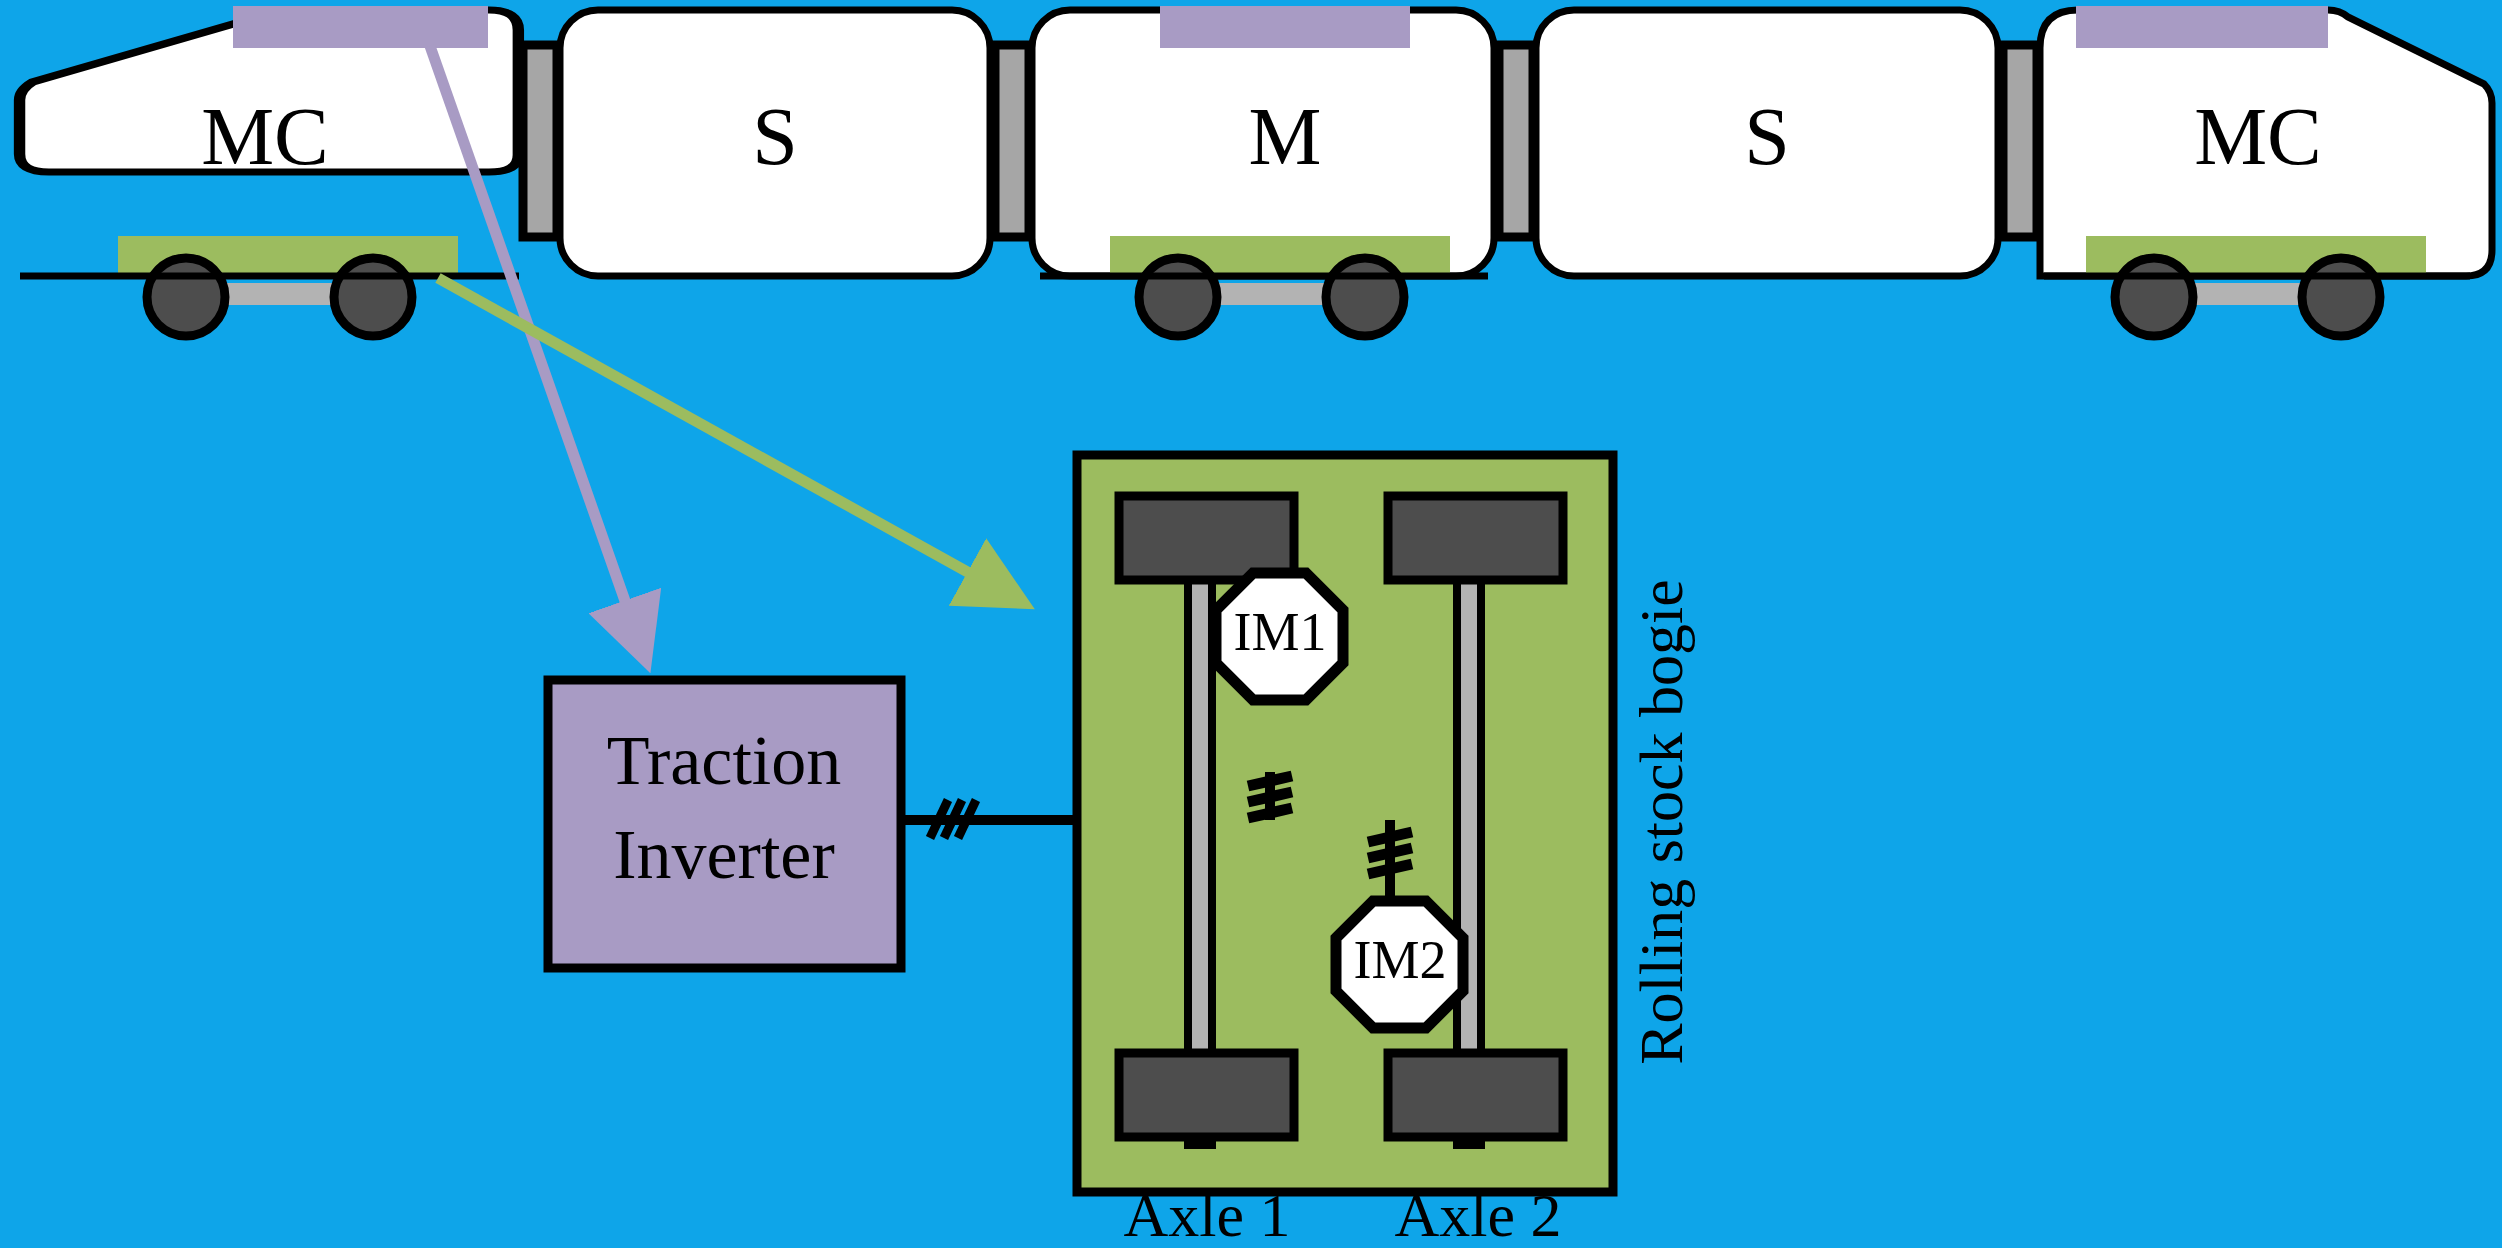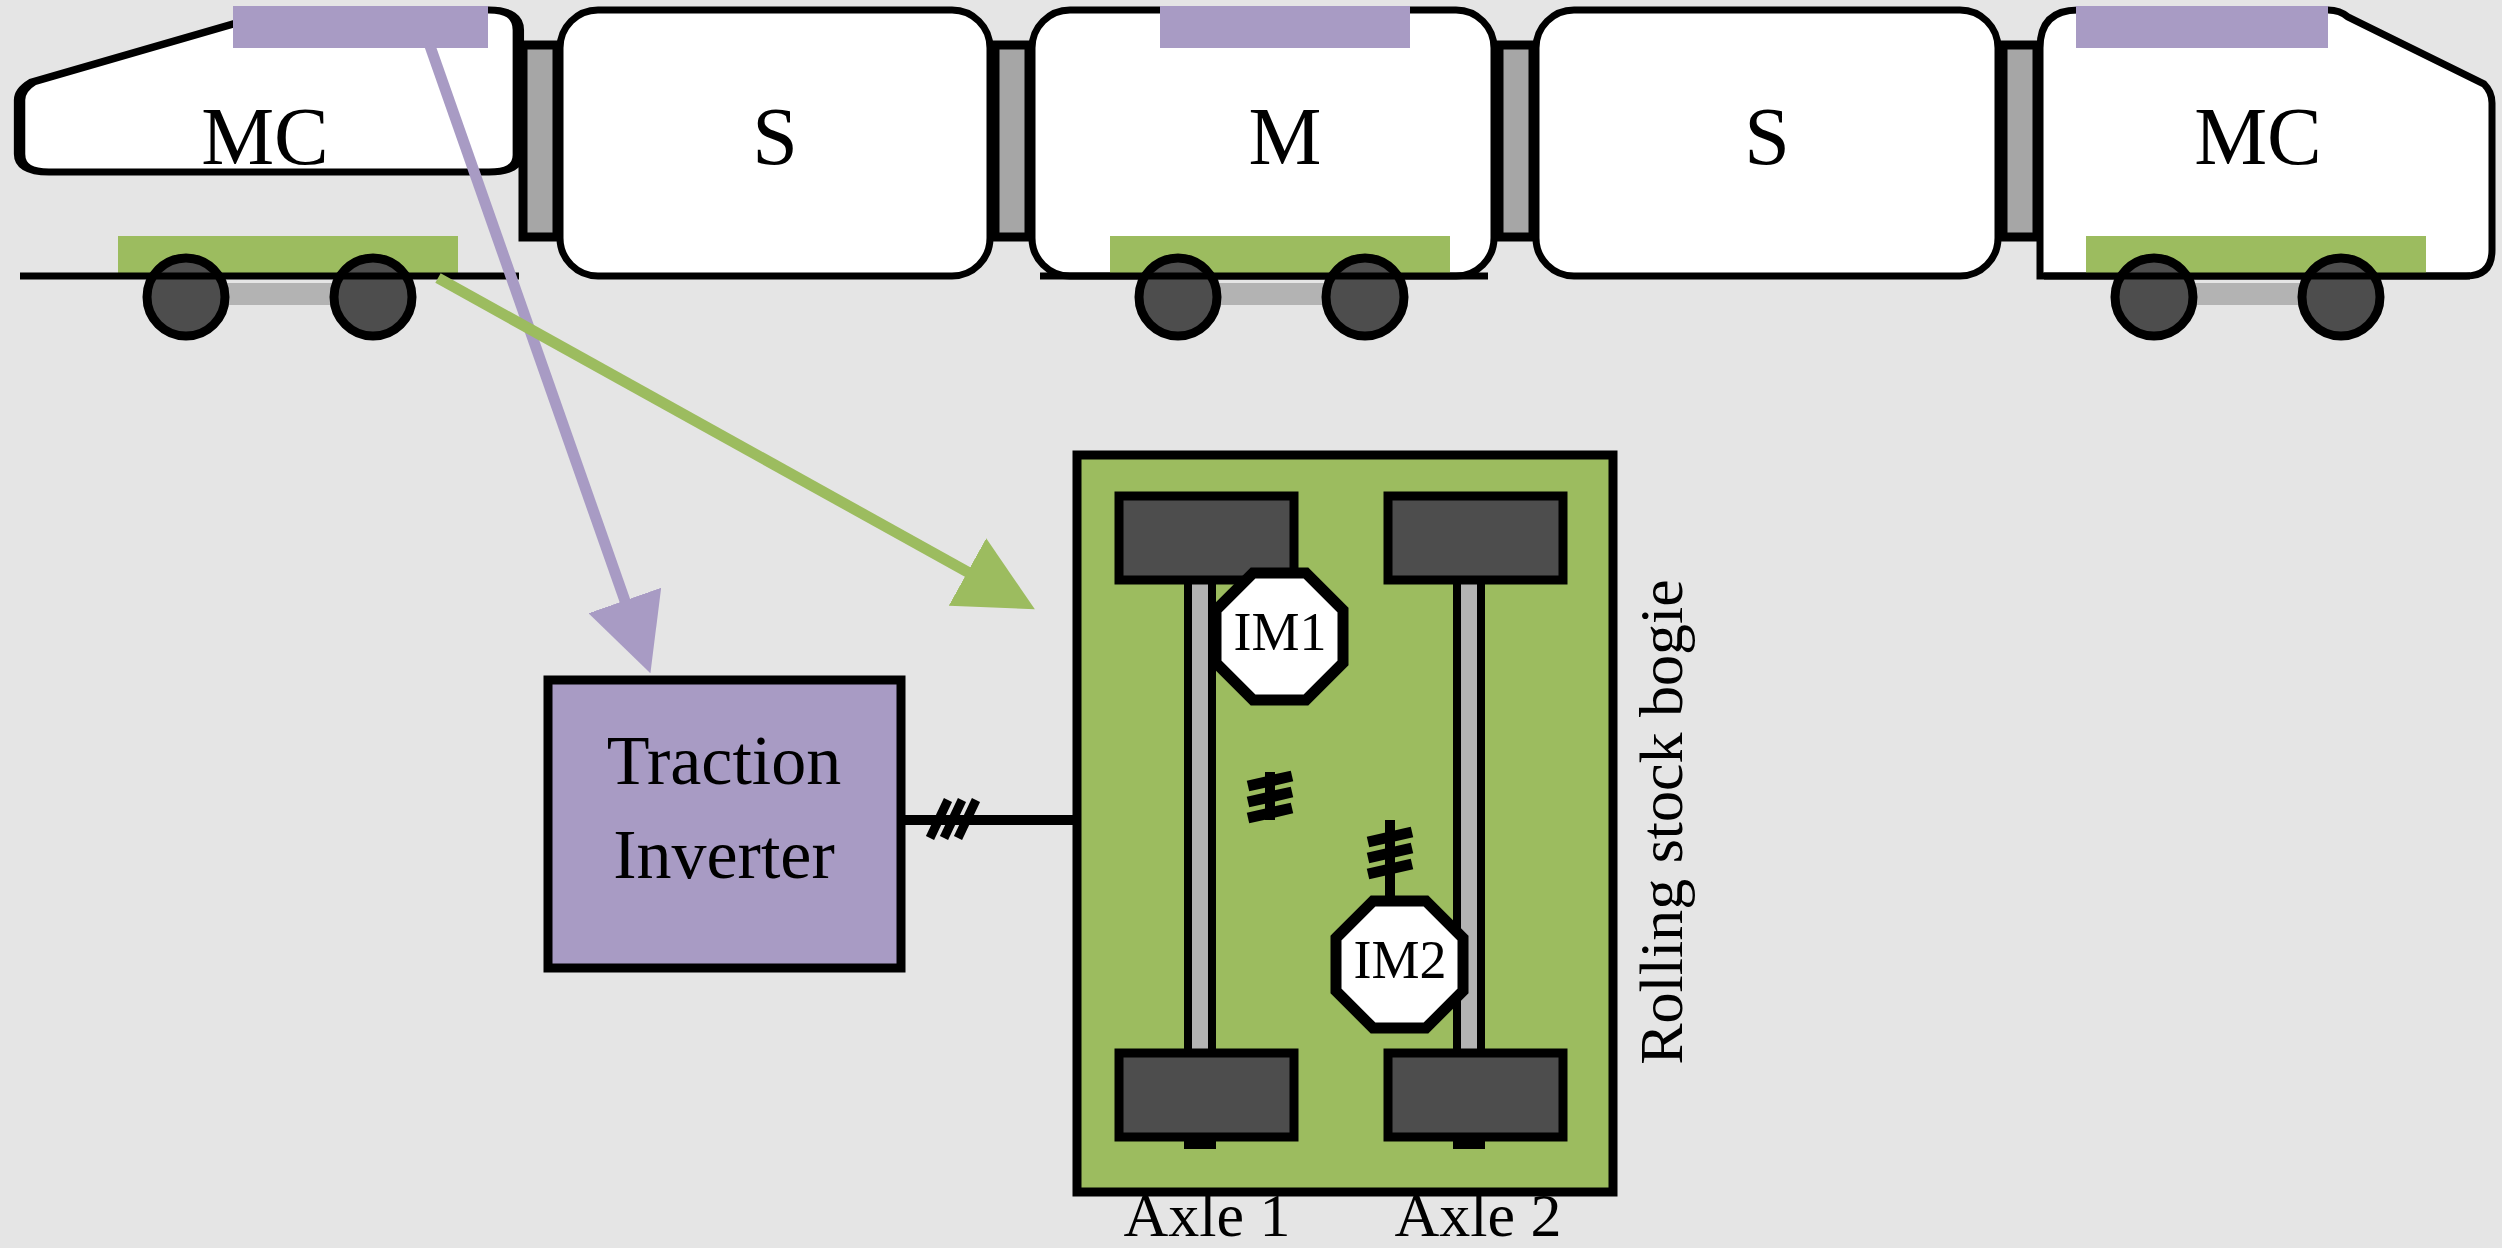--- a/index.html
+++ b/index.html
@@ -7,21 +7,21 @@
     padding: 0;
     background: #ffffff;
   }
   body {
     font-family: "Liberation Serif", "DejaVu Serif", serif;
   }
   #root {
     position: relative;
     width: 2502px;
     height: 1248px;
-    background: #e5e5e5;
+    background: #0ea5e9;
     overflow: hidden;
   }
   svg.stage {
     position: absolute;
     top: 0;
     left: 0;
     width: 2502px;
     height: 1248px;
     display: block;
   }

